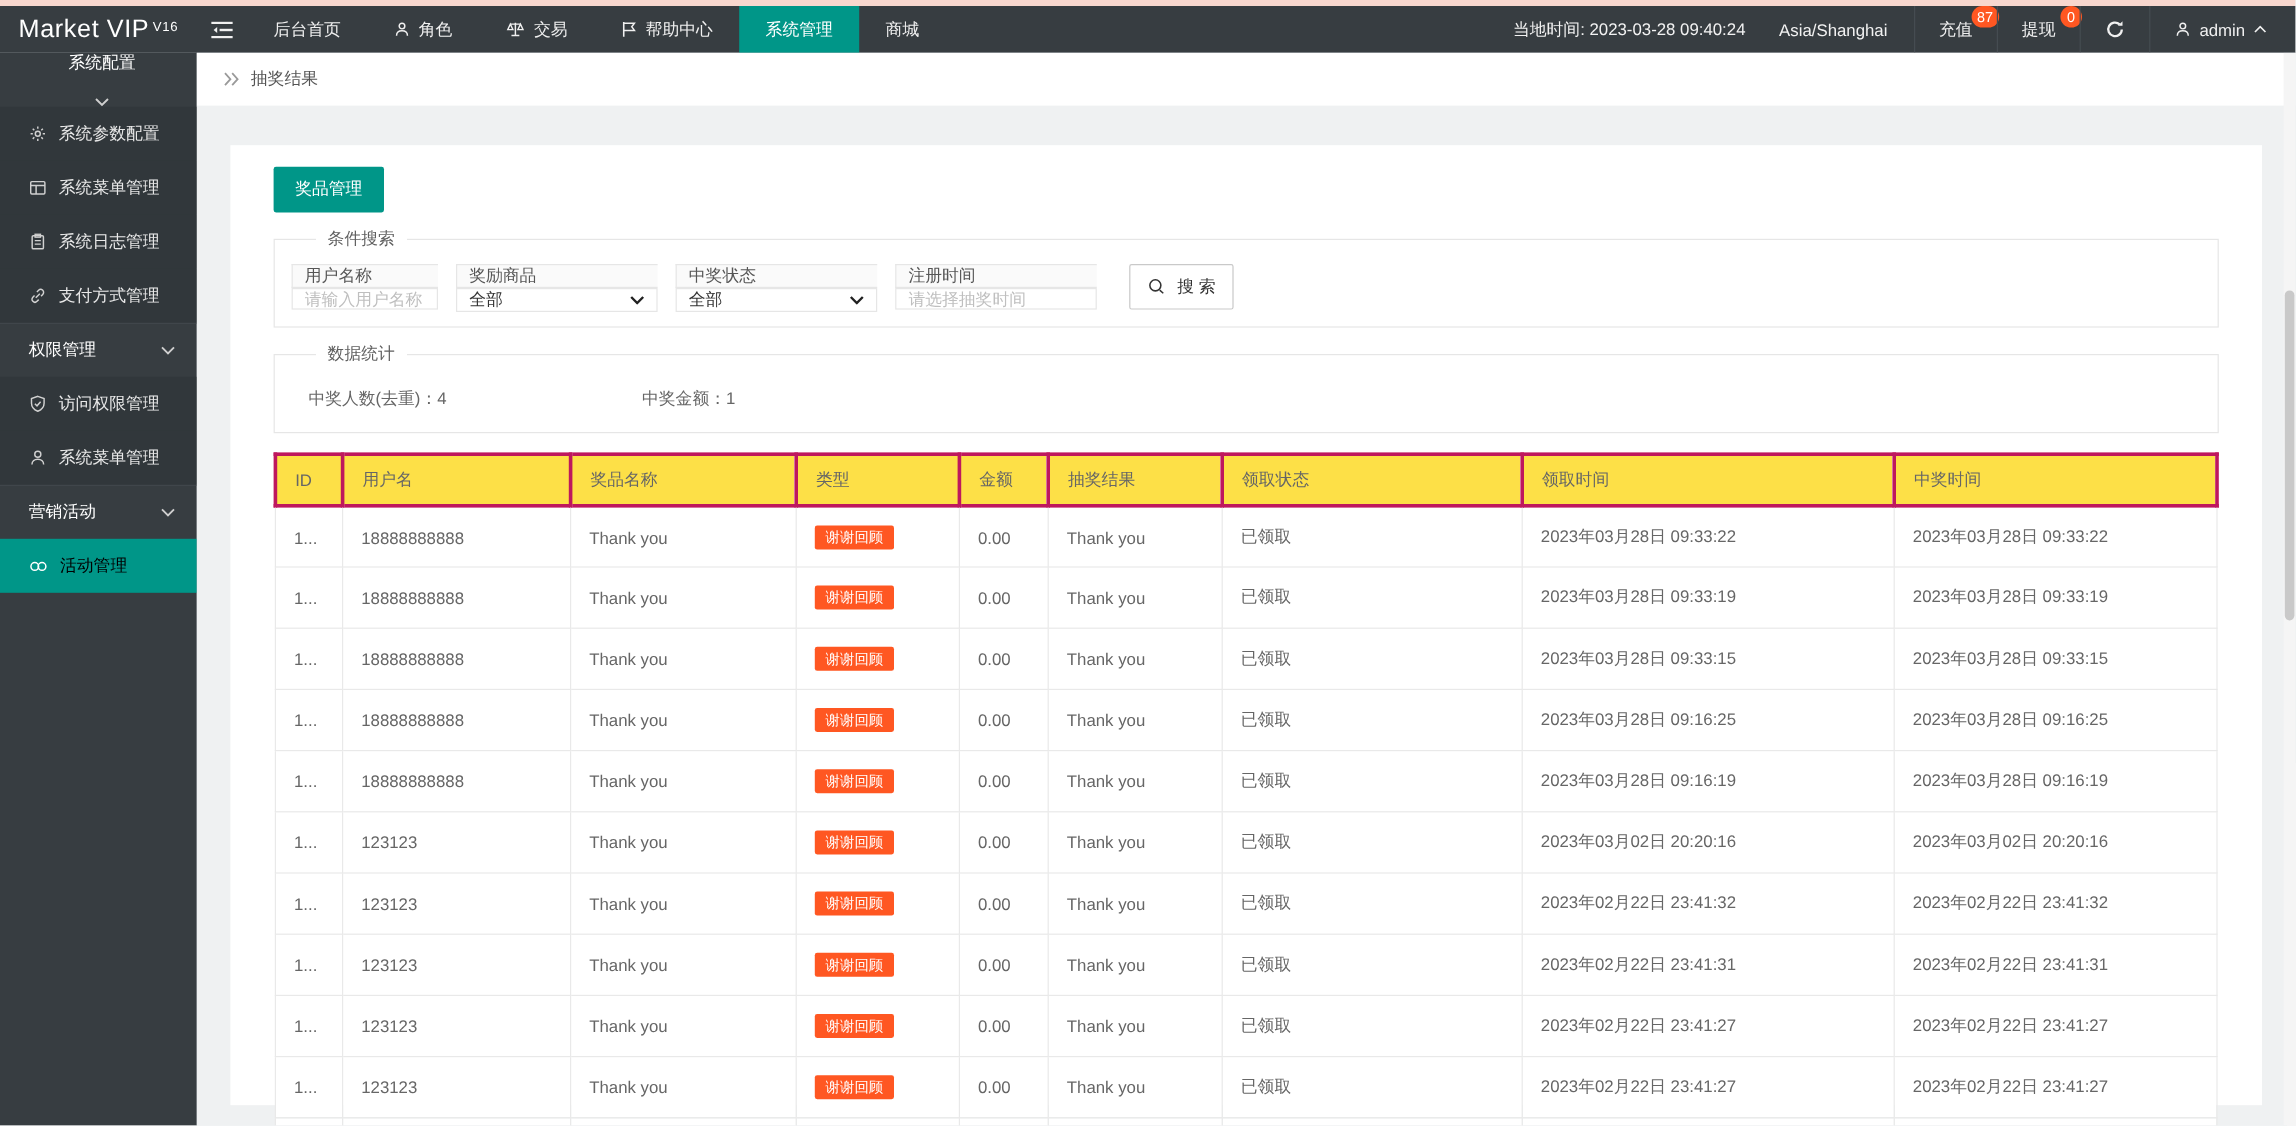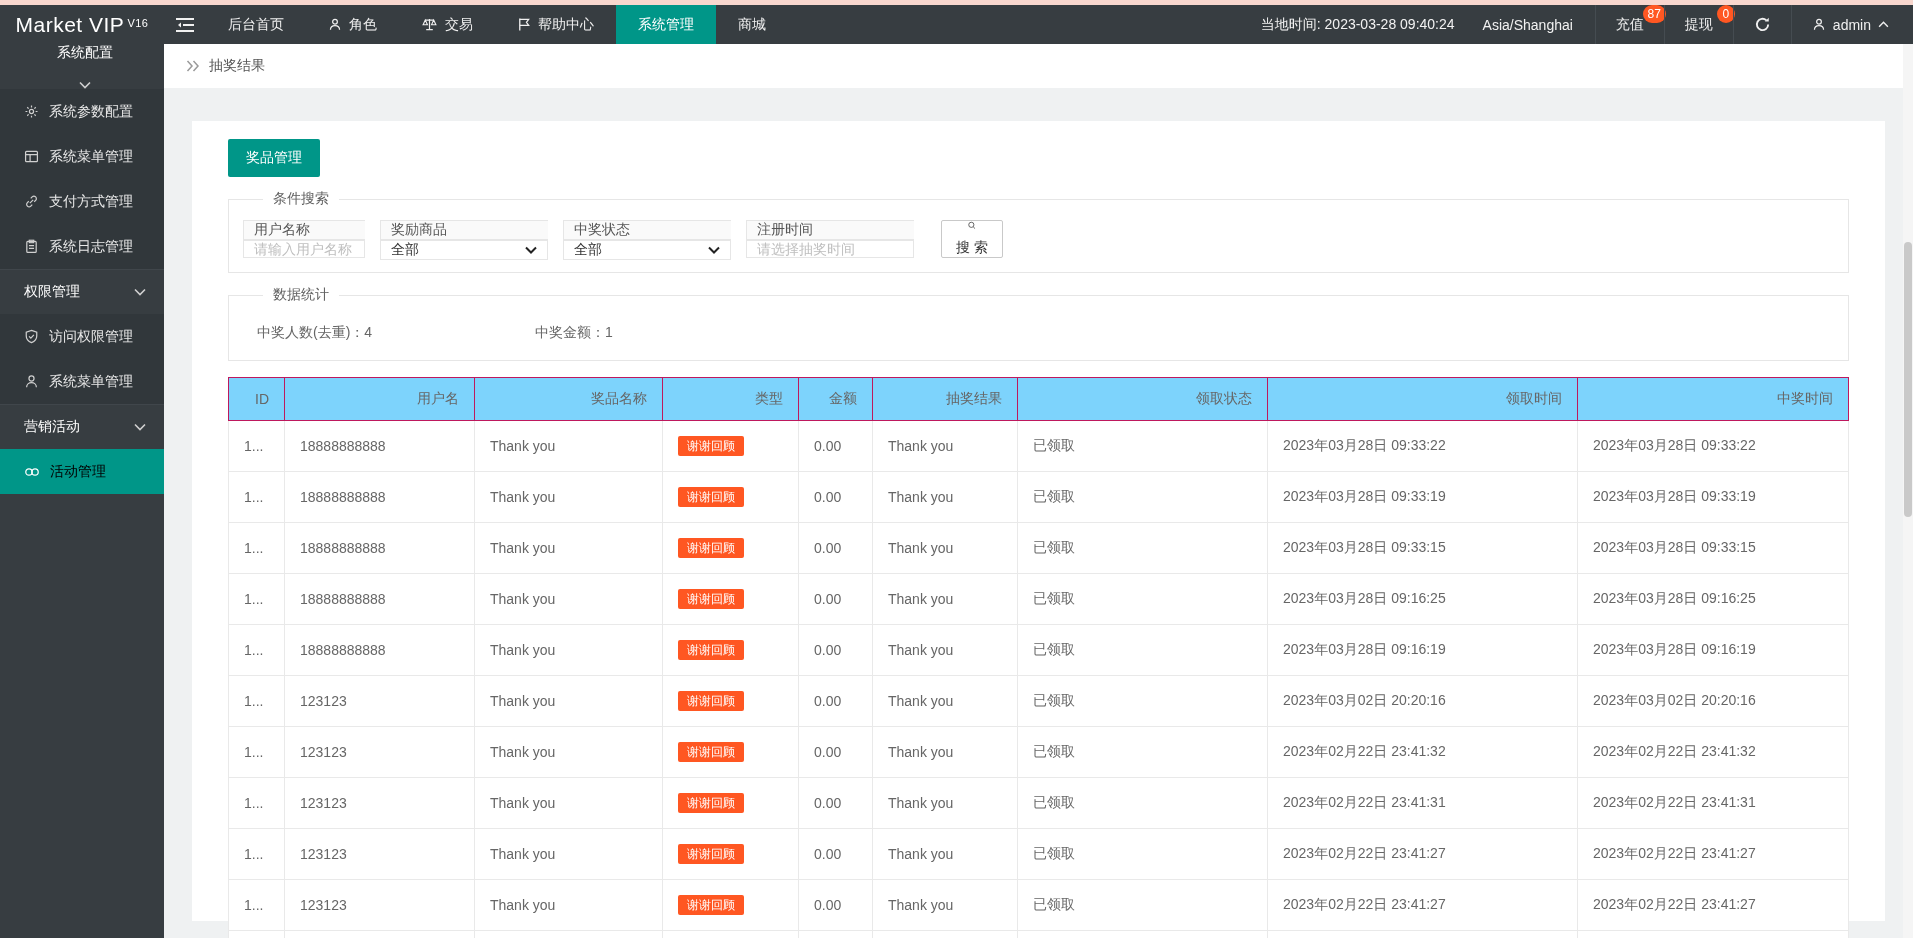--- a/index.html
+++ b/index.html
@@ -64,27 +64,27 @@
             border:1px solid #e6e6e6; border-right:none; color:#565656; white-space:nowrap; }
   .iinput { height:38px; border:1px solid #e6e6e6; padding:0 10px; font-size:14px; color:#be185d;
             outline:none; font-family:inherit; }
   .iinput::placeholder { color:#bfbfbf; }
   .w-user { width:122px; }
   .w-time { width:168px; }
   .iselect { width:168px; border:1px solid #e6e6e6; background:#fff; display:flex; align-items:center;
              justify-content:space-between; padding:0 10px; color:#333; cursor:pointer; }
   .btn-search { height:38px; margin-left:12px; padding:0 14px; background:#fff;
                 border:1px solid #c9c9c9; border-radius:2px; display:flex; align-items:center; gap:9px;
-                color:#333; font-size:14px; cursor:pointer; font-family:inherit;flex-direction:column; }
+                color:#333; font-size:14px; cursor:pointer; font-family:inherit; }
 
   .stats-row { display:flex; align-items:center; color:#666; padding:8px 0 4px 14px; }
   .stat-first { width:278px; }
 
   table { width:100%; border-collapse:collapse; margin-top:16px; table-layout:fixed; }
-  th { background:#7dd3fc; border:1px solid #be185d; font-weight:400; color:#666; text-align:right;
+  th { background:#fde047; border:3px solid #be185d; font-weight:400; color:#666; text-align:left;
        height:43px; padding:0 15px; overflow:hidden; white-space:nowrap; }
   td { border:1px solid #e9e9e9; color:#666; height:51px; padding:0 15px; background:#fff;
        overflow:hidden; white-space:nowrap; }
   .type-badge { display:inline-block; background:#ff5722; color:#fff; font-size:12px;
                 padding:4px 9px; border-radius:2px; line-height:1; }
 
   
   .vscroll { position:absolute; top:0; right:0; width:10px; height:100%; background:#f5f5f5; }
   .vthumb { position:absolute; top:198px; left:1px; width:8px; height:275px; background:#c9c9c9;
             border-radius:4px; cursor:pointer; }
@@ -194,32 +194,32 @@
     </div>
     <div class="side-item">
       <svg width="15" height="15" viewBox="0 0 16 16">
         <rect x="1.7" y="2.5" width="12.6" height="11" rx="1" fill="none" stroke="currentColor" stroke-width="1.3"></rect>
         <path d="M1.7 6h12.6M6.5 6v7.5" stroke="currentColor" stroke-width="1.3"></path>
       </svg>
       <span>系统菜单管理</span>
     </div>
     <div class="side-item">
       <svg width="15" height="15" viewBox="0 0 16 16">
-        <path d="M6.2 9.8l3.6-3.6" stroke="currentColor" stroke-width="1.3"></path>
-        <path d="M7.2 4.6l1.5-1.5a2.6 2.6 0 0 1 3.7 3.7l-1.5 1.5M8.8 11.4l-1.5 1.5a2.6 2.6 0 0 1-3.7-3.7l1.5-1.5" fill="none" stroke="currentColor" stroke-width="1.3"></path>
-      </svg>
-      <span>支付方式管理</span>
-    </div>
-    <div class="side-item">
-      <svg width="15" height="15" viewBox="0 0 16 16">
         <rect x="3" y="2.6" width="10" height="11.6" rx="1" fill="none" stroke="currentColor" stroke-width="1.3"></rect>
         <rect x="5.6" y="1.3" width="4.8" height="2.6" fill="none" stroke="currentColor" stroke-width="1.2"></rect>
         <path d="M5.3 7h5.4M5.3 10h5.4" stroke="currentColor" stroke-width="1.2"></path>
       </svg>
       <span>系统日志管理</span>
+    </div>
+    <div class="side-item">
+      <svg width="15" height="15" viewBox="0 0 16 16">
+        <path d="M6.2 9.8l3.6-3.6" stroke="currentColor" stroke-width="1.3"></path>
+        <path d="M7.2 4.6l1.5-1.5a2.6 2.6 0 0 1 3.7 3.7l-1.5 1.5M8.8 11.4l-1.5 1.5a2.6 2.6 0 0 1-3.7-3.7l1.5-1.5" fill="none" stroke="currentColor" stroke-width="1.3"></path>
+      </svg>
+      <span>支付方式管理</span>
     </div>
 
     <div class="side-group-title">
       <span>权限管理</span>
       <svg width="12" height="8" viewBox="0 0 12 8">
         <path d="M1 1.5 L6 6.5 L11 1.5" fill="none" stroke="#cfcfcf" stroke-width="1.6"></path>
       </svg>
     </div>
     <div class="side-item">
       <svg width="15" height="15" viewBox="0 0 16 16">

